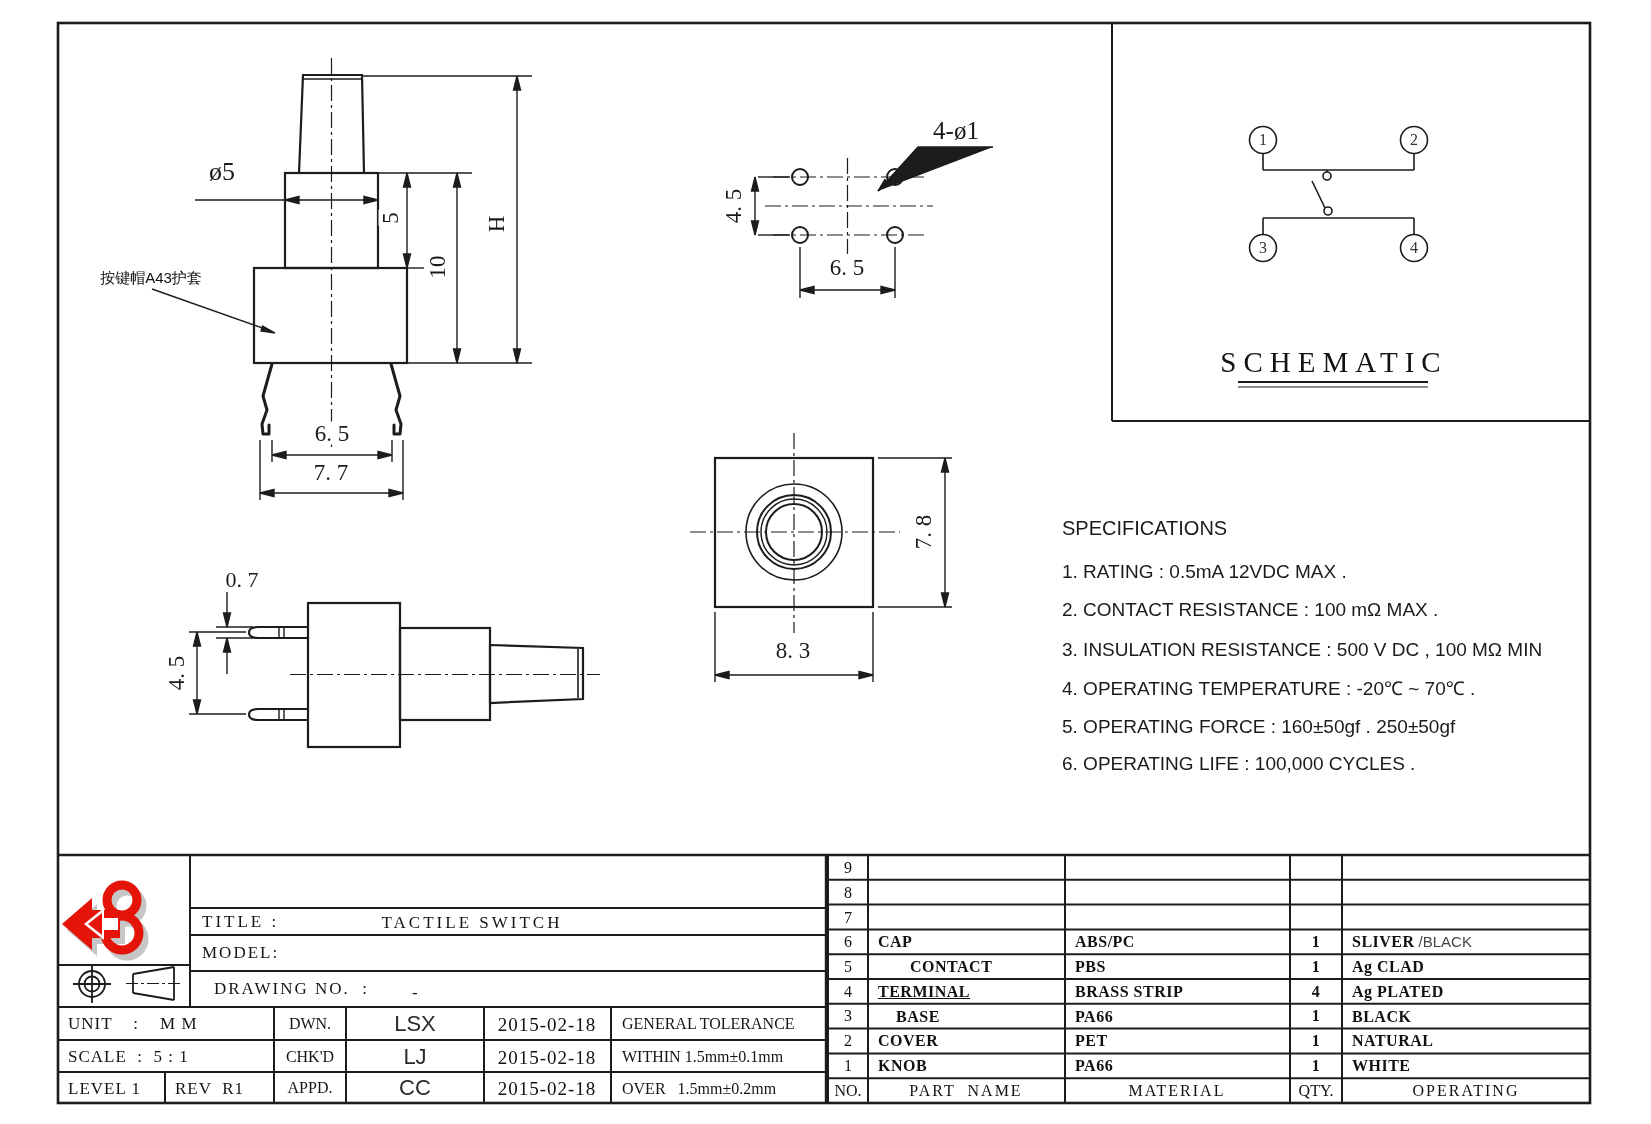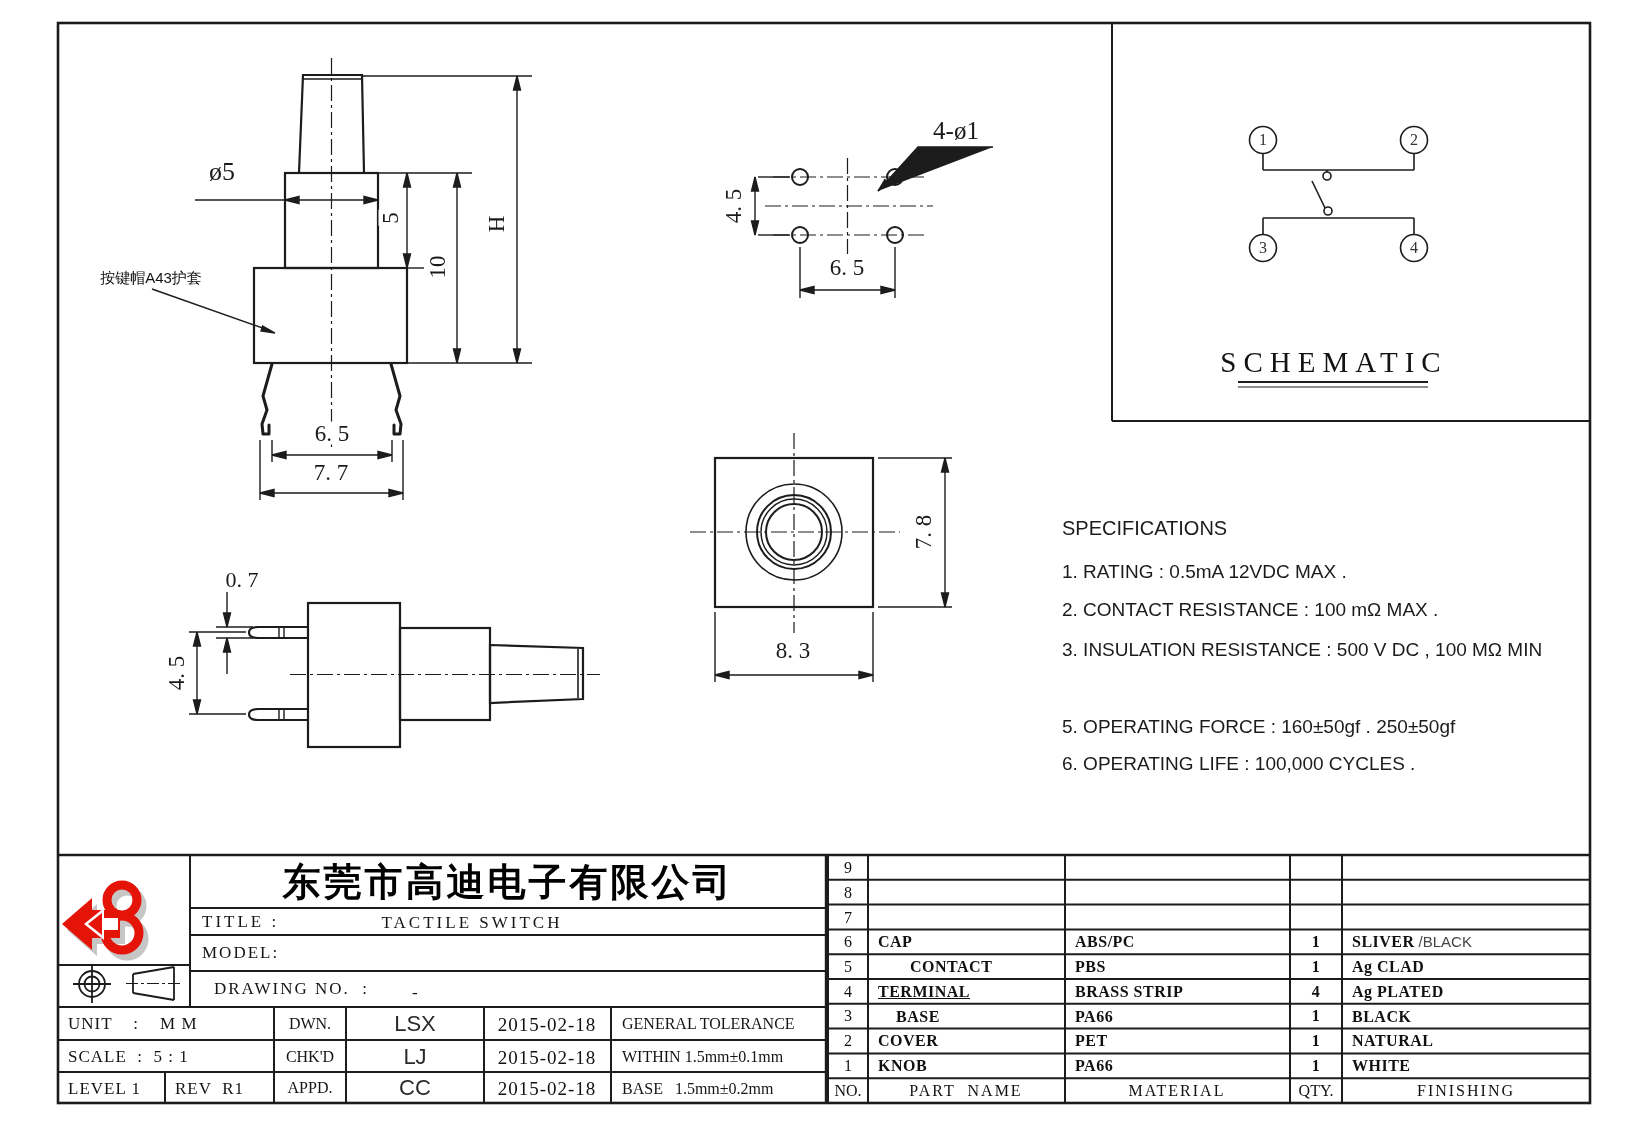--- a/index.html
+++ b/index.html
@@ -271,24 +271,24 @@
 <div class="txt ctr pin-num" style="left:1263px;top:140px;transform:translate(-50%,-50%);">1</div>
 <div class="txt ctr pin-num" style="left:1414px;top:140px;transform:translate(-50%,-50%);">2</div>
 <div class="txt ctr pin-num" style="left:1263px;top:248px;transform:translate(-50%,-50%);">3</div>
 <div class="txt ctr pin-num" style="left:1414px;top:248px;transform:translate(-50%,-50%);">4</div>
 <div class="txt ctr schem-title" style="left:1334px;top:362px;transform:translate(-50%,-50%);">SCHEMATIC</div>
 
 <div class="txt spec" style="left:1062px;top:518px;font-size:20px;">SPECIFICATIONS</div>
 <div class="txt spec" style="left:1062px;top:562px;">1. RATING : 0.5mA 12VDC MAX .</div>
 <div class="txt spec" style="left:1062px;top:600px;">2. CONTACT RESISTANCE : 100 mΩ MAX .</div>
 <div class="txt spec" style="left:1062px;top:640px;">3. INSULATION RESISTANCE : 500 V DC , 100 MΩ MIN</div>
+<div class="txt spec" style="left:1062px;top:679px;">4. OPERATING TEMPERATURE : -20℃ ~ 70℃ .</div>
 <div class="txt spec" style="left:1062px;top:717px;">5. OPERATING FORCE : 160±50gf . 250±50gf</div>
 <div class="txt spec" style="left:1062px;top:754px;">6. OPERATING LIFE : 100,000 CYCLES .</div>
 
-<div class="txt ctr company" style="left:508px;top:882px;transform:translate(-50%,-50%);">东莞市高迪电子有限公司</div>
 <div class="txt tb" style="left:202px;top:913px;letter-spacing:3px;">TITLE :</div>
 <div class="txt tb ctr" style="left:472px;top:922px;transform:translate(-50%,-50%);letter-spacing:3px;">TACTILE SWITCH</div>
 <div class="txt tb" style="left:202px;top:944px;letter-spacing:2px;">MODEL:</div>
 <div class="txt tb" style="left:202px;top:980px;letter-spacing:2px;margin-left:12px;">DRAWING NO.  :</div>
 <div class="txt tb" style="left:412px;top:984px;">-</div>
 
 <div class="txt tb" style="left:68px;top:1015px;">UNIT    :    M M</div>
 <div class="txt tb" style="left:68px;top:1048px;">SCALE  :  5 : 1</div>
 <div class="txt tb" style="left:68px;top:1080px;">LEVEL 1</div>
 <div class="txt tb" style="left:175px;top:1080px;">REV  R1</div>
@@ -300,21 +300,21 @@
 <div class="txt sig ctr" style="left:415px;top:1024px;transform:translate(-50%,-50%);">LSX</div>
 <div class="txt sig ctr" style="left:415px;top:1057px;transform:translate(-50%,-50%);">LJ</div>
 <div class="txt sig ctr" style="left:415px;top:1088px;transform:translate(-50%,-50%);">CC</div>
 
 <div class="txt date ctr" style="left:547px;top:1024px;transform:translate(-50%,-50%);">2015-02-18</div>
 <div class="txt date ctr" style="left:547px;top:1057px;transform:translate(-50%,-50%);">2015-02-18</div>
 <div class="txt date ctr" style="left:547px;top:1088px;transform:translate(-50%,-50%);">2015-02-18</div>
 
 <div class="txt tbsmall" style="left:622px;top:1016px;">GENERAL TOLERANCE</div>
 <div class="txt tbsmall" style="left:622px;top:1049px;">WITHIN 1.5mm±0.1mm</div>
-<div class="txt tbsmall" style="left:622px;top:1081px;">BASE   1.5mm±0.2mm</div>
+<div class="txt tbsmall" style="left:622px;top:1081px;">OVER   1.5mm±0.2mm</div>
 
 <div class="txt pt-num ctr" style="left:848px;top:868px;transform:translate(-50%,-50%);">9</div>
 <div class="txt pt-num ctr" style="left:848px;top:893px;transform:translate(-50%,-50%);">8</div>
 <div class="txt pt-num ctr" style="left:848px;top:918px;transform:translate(-50%,-50%);">7</div>
 <div class="txt pt-num ctr" style="left:848px;top:942px;transform:translate(-50%,-50%);">6</div>
 <div class="txt pt-num ctr" style="left:848px;top:967px;transform:translate(-50%,-50%);">5</div>
 <div class="txt pt-num ctr" style="left:848px;top:992px;transform:translate(-50%,-50%);">4</div>
 <div class="txt pt-num ctr" style="left:848px;top:1016px;transform:translate(-50%,-50%);">3</div>
 <div class="txt pt-num ctr" style="left:848px;top:1041px;transform:translate(-50%,-50%);">2</div>
 <div class="txt pt-num ctr" style="left:848px;top:1066px;transform:translate(-50%,-50%);">1</div>
@@ -344,15 +344,15 @@
 <div class="txt pt-bold" style="left:1352px;top:959px;">Ag CLAD</div>
 <div class="txt pt-bold" style="left:1352px;top:984px;">Ag PLATED</div>
 <div class="txt pt-bold" style="left:1352px;top:1009px;">BLACK</div>
 <div class="txt pt-bold" style="left:1352px;top:1033px;">NATURAL</div>
 <div class="txt pt-bold" style="left:1352px;top:1058px;">WHITE</div>
 
 <div class="txt pt-num ctr" style="left:848px;top:1091px;transform:translate(-50%,-50%);">NO.</div>
 <div class="txt pt-num ctr" style="left:966px;top:1091px;transform:translate(-50%,-50%);letter-spacing:2px;">PART  NAME</div>
 <div class="txt pt-num ctr" style="left:1177px;top:1091px;transform:translate(-50%,-50%);letter-spacing:2px;">MATERIAL</div>
 <div class="txt pt-num ctr" style="left:1316px;top:1091px;transform:translate(-50%,-50%);">QTY.</div>
-<div class="txt pt-num ctr" style="left:1466px;top:1091px;transform:translate(-50%,-50%);letter-spacing:2px;">FINISHING</div>
+<div class="txt pt-num ctr" style="left:1466px;top:1091px;transform:translate(-50%,-50%);letter-spacing:2px;">OPERATING</div>
 
 </div>
 
 </body></html>

